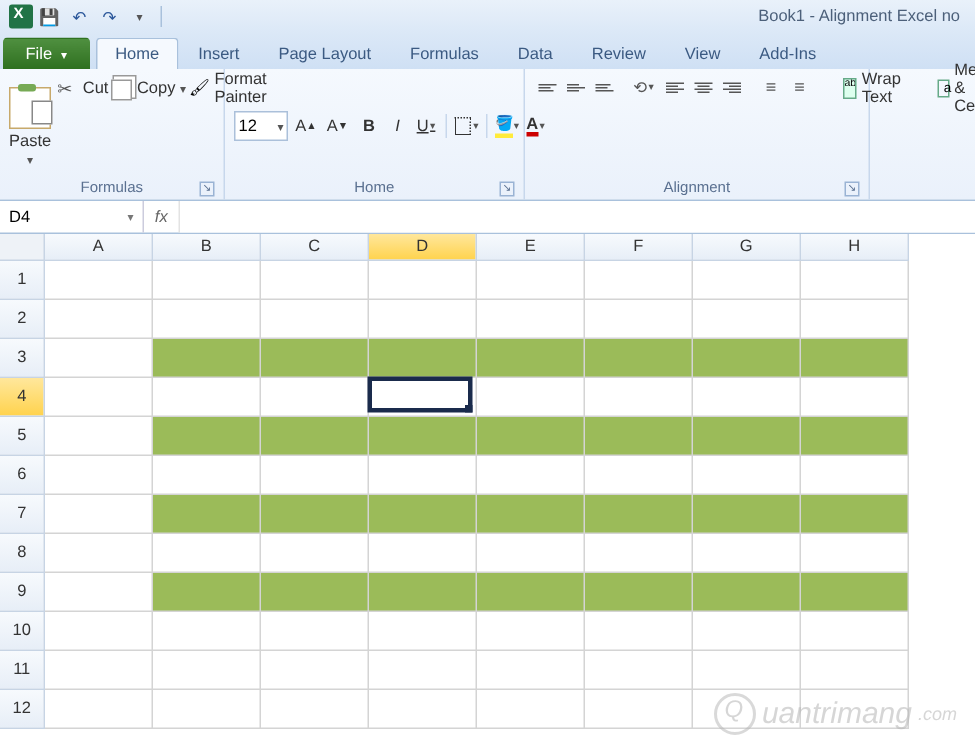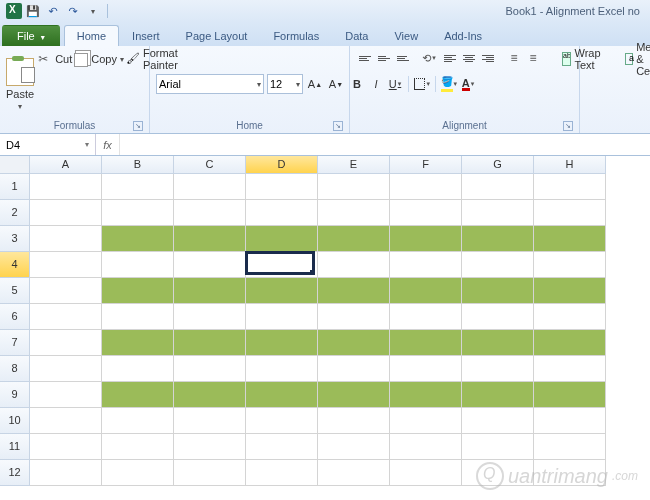--- a/index.html
+++ b/index.html
@@ -112,20 +112,21 @@
   <div class="title">Book1 - Alignment Excel no</div>
 </div>
 
 <div class="tabs">
   <div class="tab file">File</div>
   <div class="tab active">Home</div>
   <div class="tab">Insert</div>
   <div class="tab">Page Layout</div>
   <div class="tab">Formulas</div>
   <div class="tab">Data</div>
+  <div class="tab">Review</div>
   <div class="tab">View</div>
   <div class="tab">Add-Ins</div>
 </div>
 
 <div class="ribbon">
 
   <div class="group" style="width:150px">
     <div class="group-body">
       <div class="big-btn">
         <div class="ic paste-ic"></div>
@@ -147,23 +148,20 @@
           <span class="txt">Format Painter</span>
         </div>
       </div>
     </div>
     <div class="group-label"><span>Formulas</span><span class="launcher">↘</span></div>
   </div>
 
   <div class="group" style="width:200px">
     <div class="group-body col" style="gap:3px">
       <div style="display:flex;gap:3px;align-items:center">
-        <div class="font-select font-name dd">
-            <span>Arial</span>
-          </div>
         <div class="font-select font-size dd">
             <span>12</span>
           </div>
         <div class="mini">A<span style="font-size:7px;vertical-align:super">▲</span></div>
         <div class="mini">A<span style="font-size:7px;vertical-align:sub">▼</span></div>
       </div>
       <div style="display:flex;gap:1px;align-items:center">
         <div class="mini" style="font-weight:bold">B</div>
         <div class="mini" style="font-style:italic">I</div>
         <div class="mini" style="text-decoration:underline">

